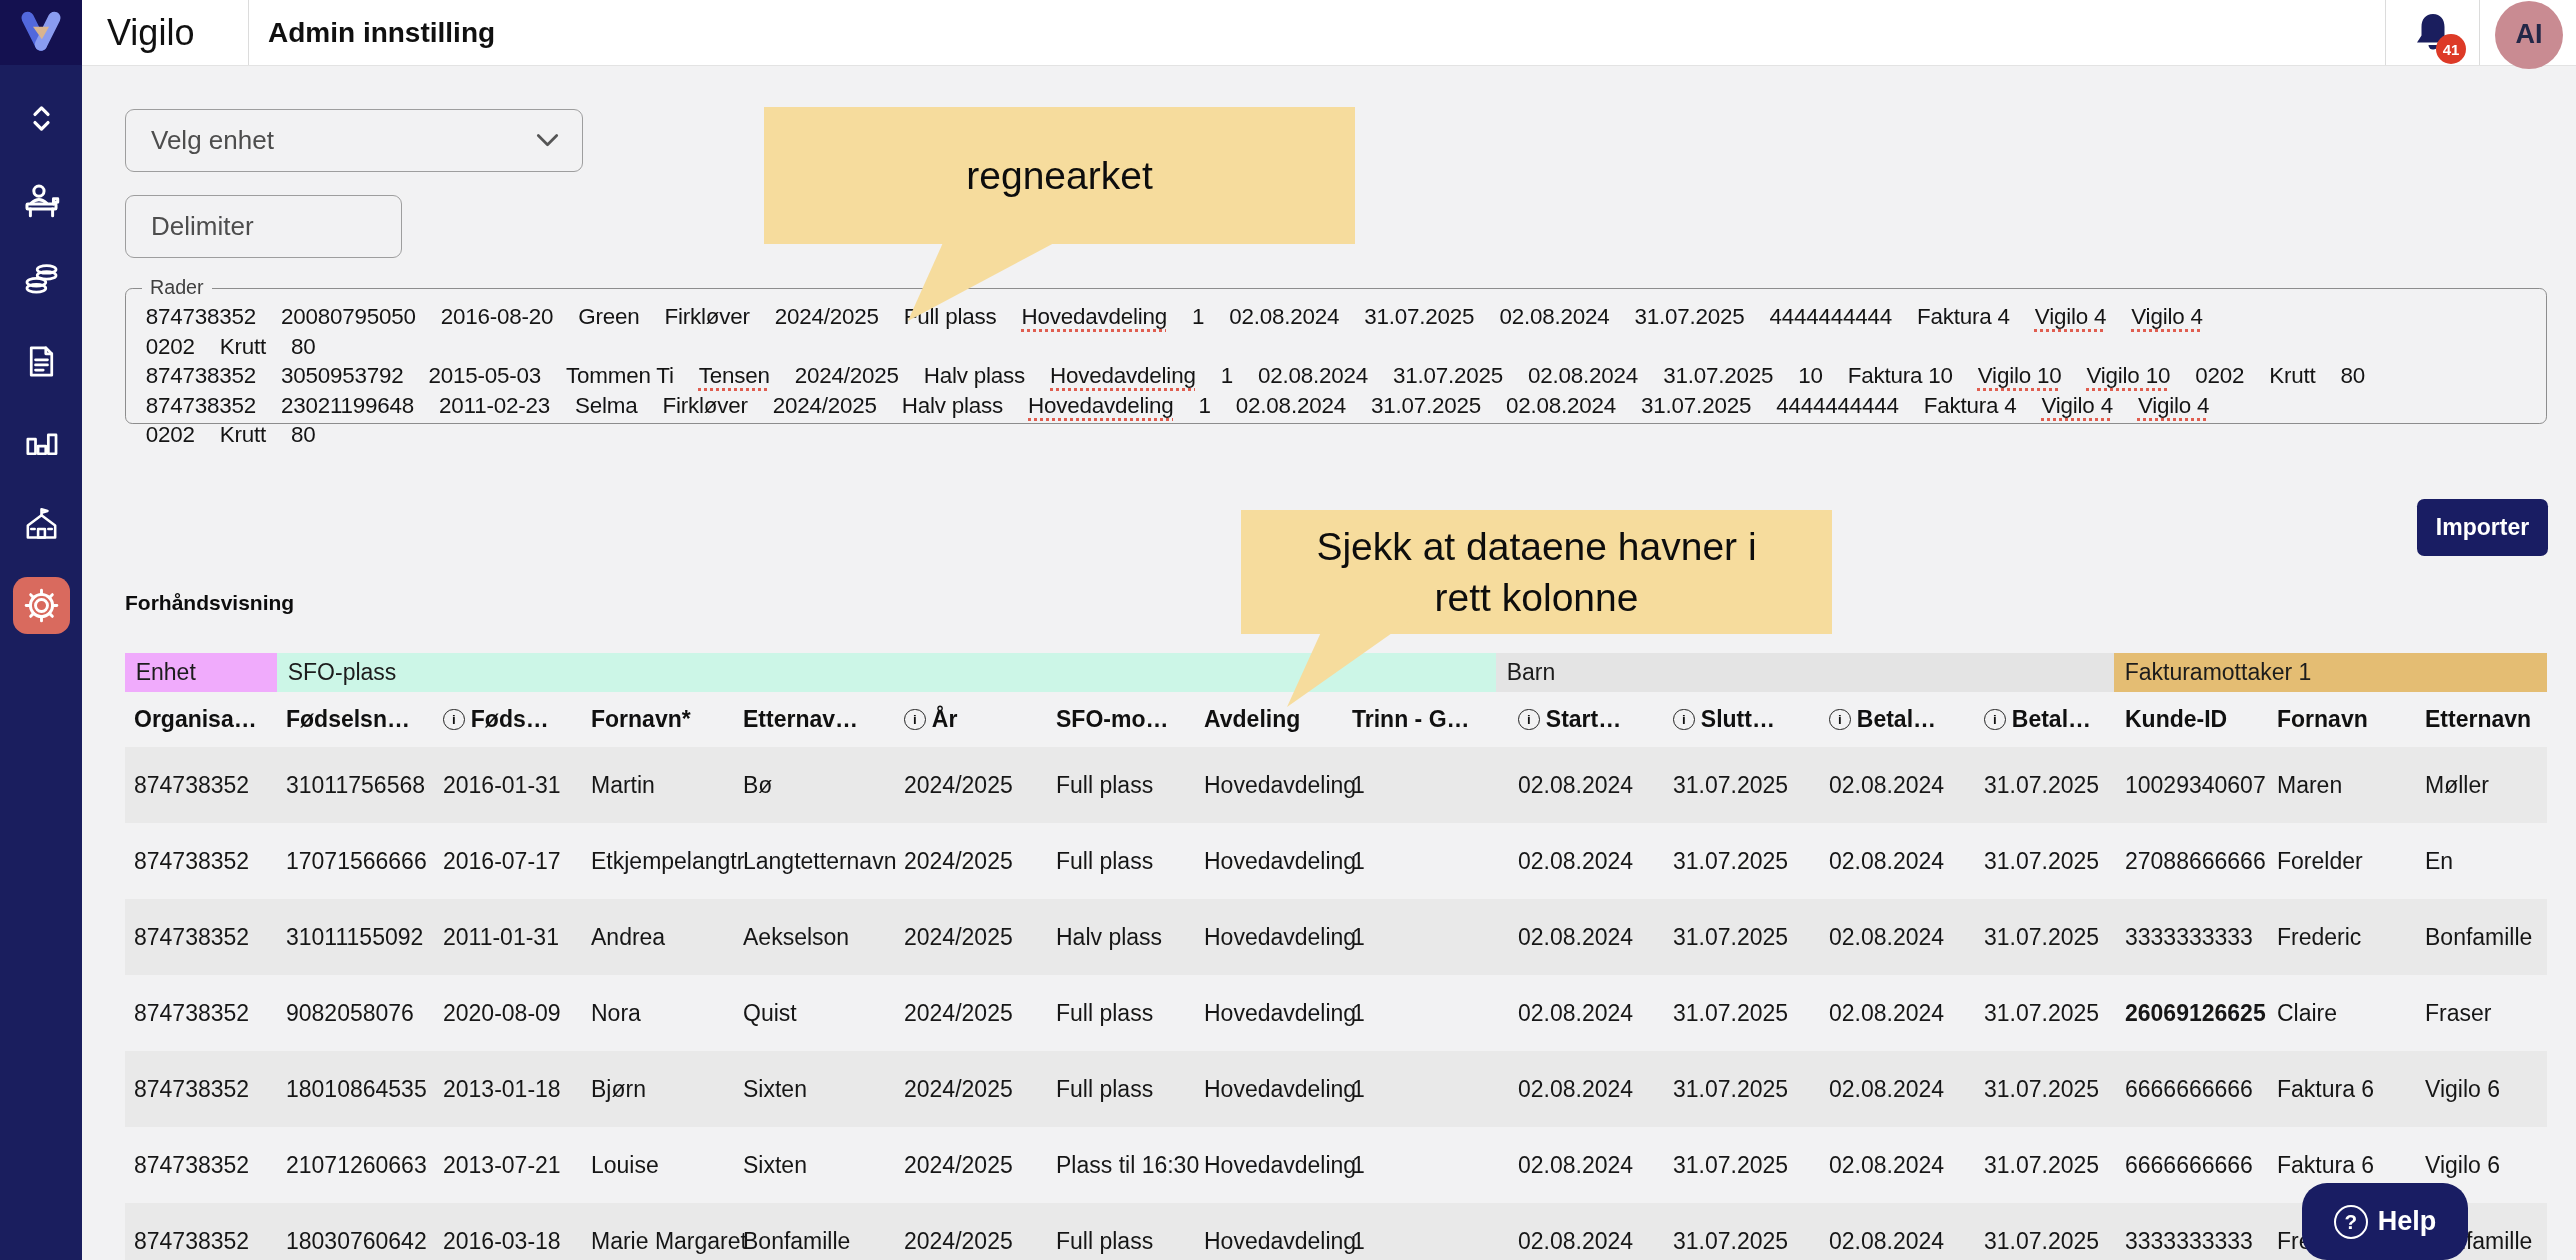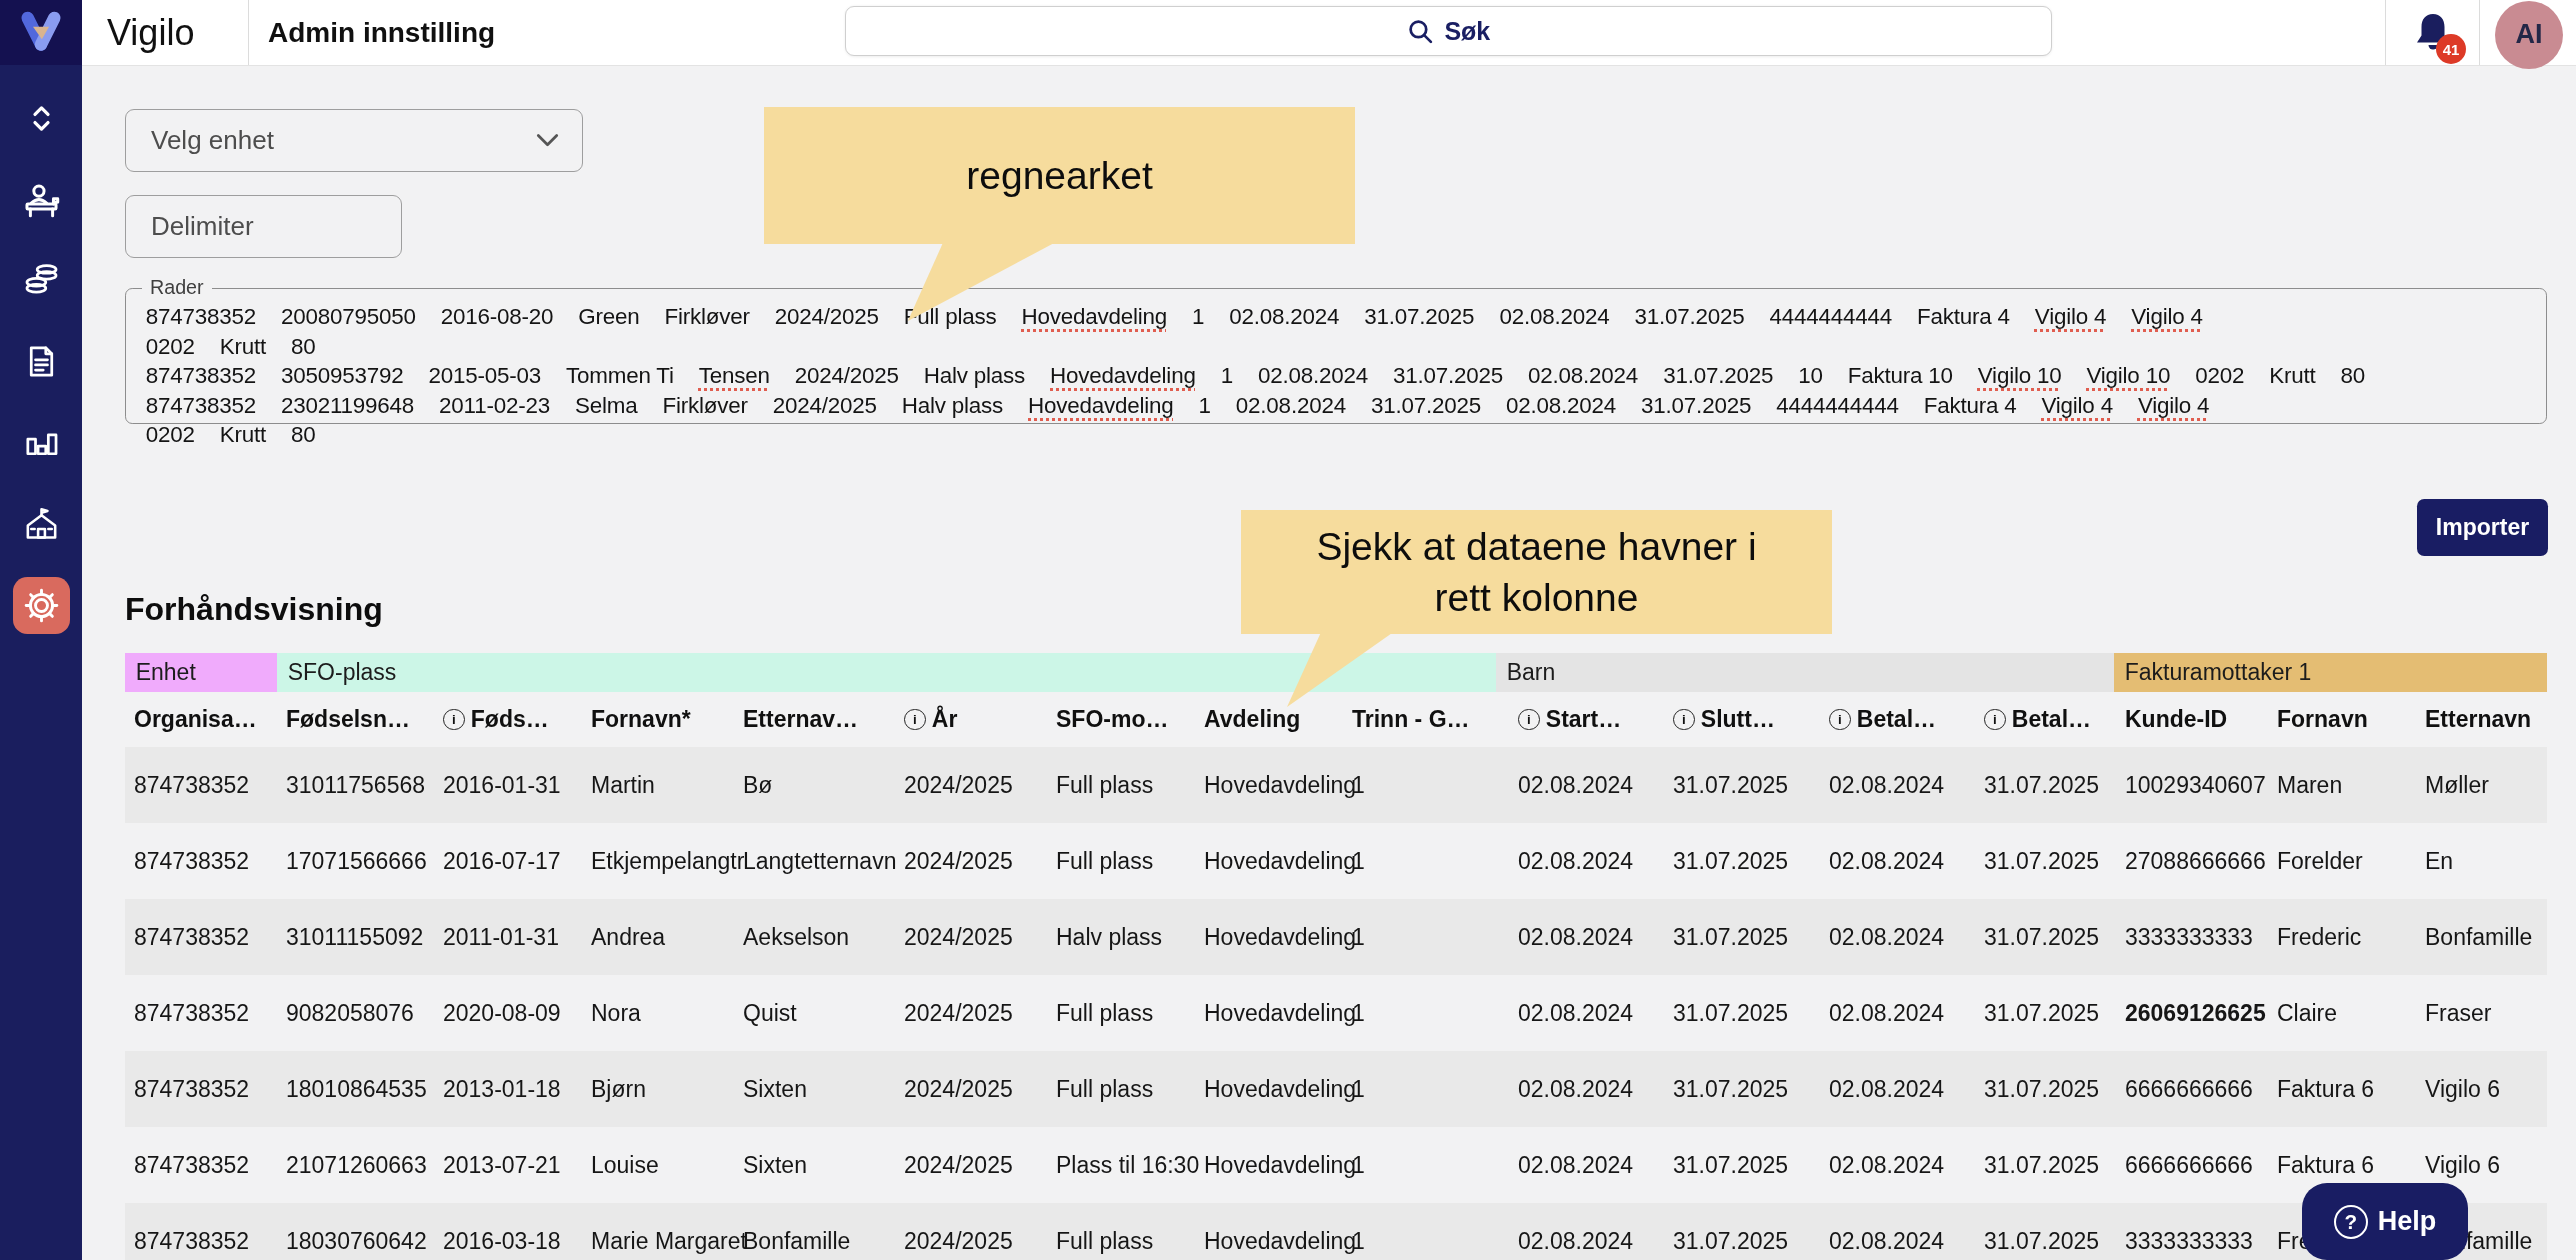--- a/index.html
+++ b/index.html
@@ -66,21 +66,21 @@
   
   .importer{position:absolute;left:2417px;top:499px;width:131px;height:57px;background:#191d63;
             border-radius:7.2px;color:#fff;font-size:23px;font-weight:700;
             display:flex;align-items:center;justify-content:center;cursor:pointer;}
   .help{position:absolute;left:2302px;top:1183px;width:166px;height:77px;background:#191d63;
         border-radius:25px;color:#fff;font-size:27px;font-weight:700;z-index:9;
         display:flex;align-items:center;justify-content:center;gap:9.8px;cursor:pointer;}
   .help-q{width:34px;height:34px;border:2.7px solid #fff;border-radius:50%;box-sizing:border-box;
           display:flex;align-items:center;justify-content:center;font-size:20.6px;font-weight:700;}
   
-  .preview-title{position:absolute;left:125px;top:591px;font-size:32px;font-weight:700;color:#0d0d0d;}
+  .preview-title{position:absolute;left:125px;top:591px;font-size:21px;font-weight:700;color:#0d0d0d;}
   .ptable{position:absolute;left:125px;top:653px;width:2422px;z-index:1;}
   .group-row{display:flex;height:39px;}
   .group-cell{display:flex;align-items:center;padding-left:10.7px;box-sizing:border-box;
               font-size:23px;color:#1c1c1c;overflow:hidden;white-space:nowrap;}
   .header-row{display:flex;height:55px;align-items:center;}
   .h-cell{display:flex;align-items:center;gap:6.3px;font-size:23px;font-weight:700;color:#101010;
           padding-left:9px;box-sizing:border-box;white-space:nowrap;flex:none;}
   .info{width:21.5px;height:21.5px;border:1.8px solid #222;border-radius:50%;box-sizing:border-box;
         display:flex;align-items:center;justify-content:center;
         font-size:13.4px;font-weight:700;flex:none;}
@@ -150,27 +150,20 @@
       <circle cx="24" cy="24" r="13"></circle>
       <path d="M24 6 v5 M24 37 v5 M6 24 h5 M37 24 h5 M11.3 11.3 l3.5 3.5 M33.2 33.2 l3.5 3.5 M36.7 11.3 l-3.5 3.5 M14.8 33.2 l-3.5 3.5"></path>
     </svg>
   </div>
 </nav>
 
 <header class="topbar">
   <div class="brand">Vigilo</div>
   <div class="vdiv" style="left:166px"></div>
   <div class="page-title">Admin innstilling</div>
-  <div class="search">
-    <svg width="27" height="27" viewBox="0 0 26 26" fill="none" stroke="#1a1f63" stroke-width="2.6" stroke-linecap="round">
-      <circle cx="11" cy="11" r="7.5"></circle>
-        <path d="M16.5 16.5 L23 23"></path>
-    </svg>
-    <span>Søk</span>
-  </div>
   <div class="vdiv" style="left:2303px"></div>
   <div class="bell-wrap">
     <svg width="48" height="48" viewBox="0 0 48 48">
       <path d="M24 5 c-7.5 0 -11.5 5.5 -11.5 13 v8.5 L8 33.5 h32 l-4.5 -7 V18 c0 -7.5 -4 -13 -11.5 -13 z" fill="#1a1e5e"></path>
       <path d="M19.5 36 a4.5 4.5 0 0 0 9 0 z" fill="#1a1e5e"></path>
     </svg>
     <div class="badge">41</div>
   </div>
   <div class="vdiv" style="left:2397px"></div>
   <div class="avatar">AI</div>

